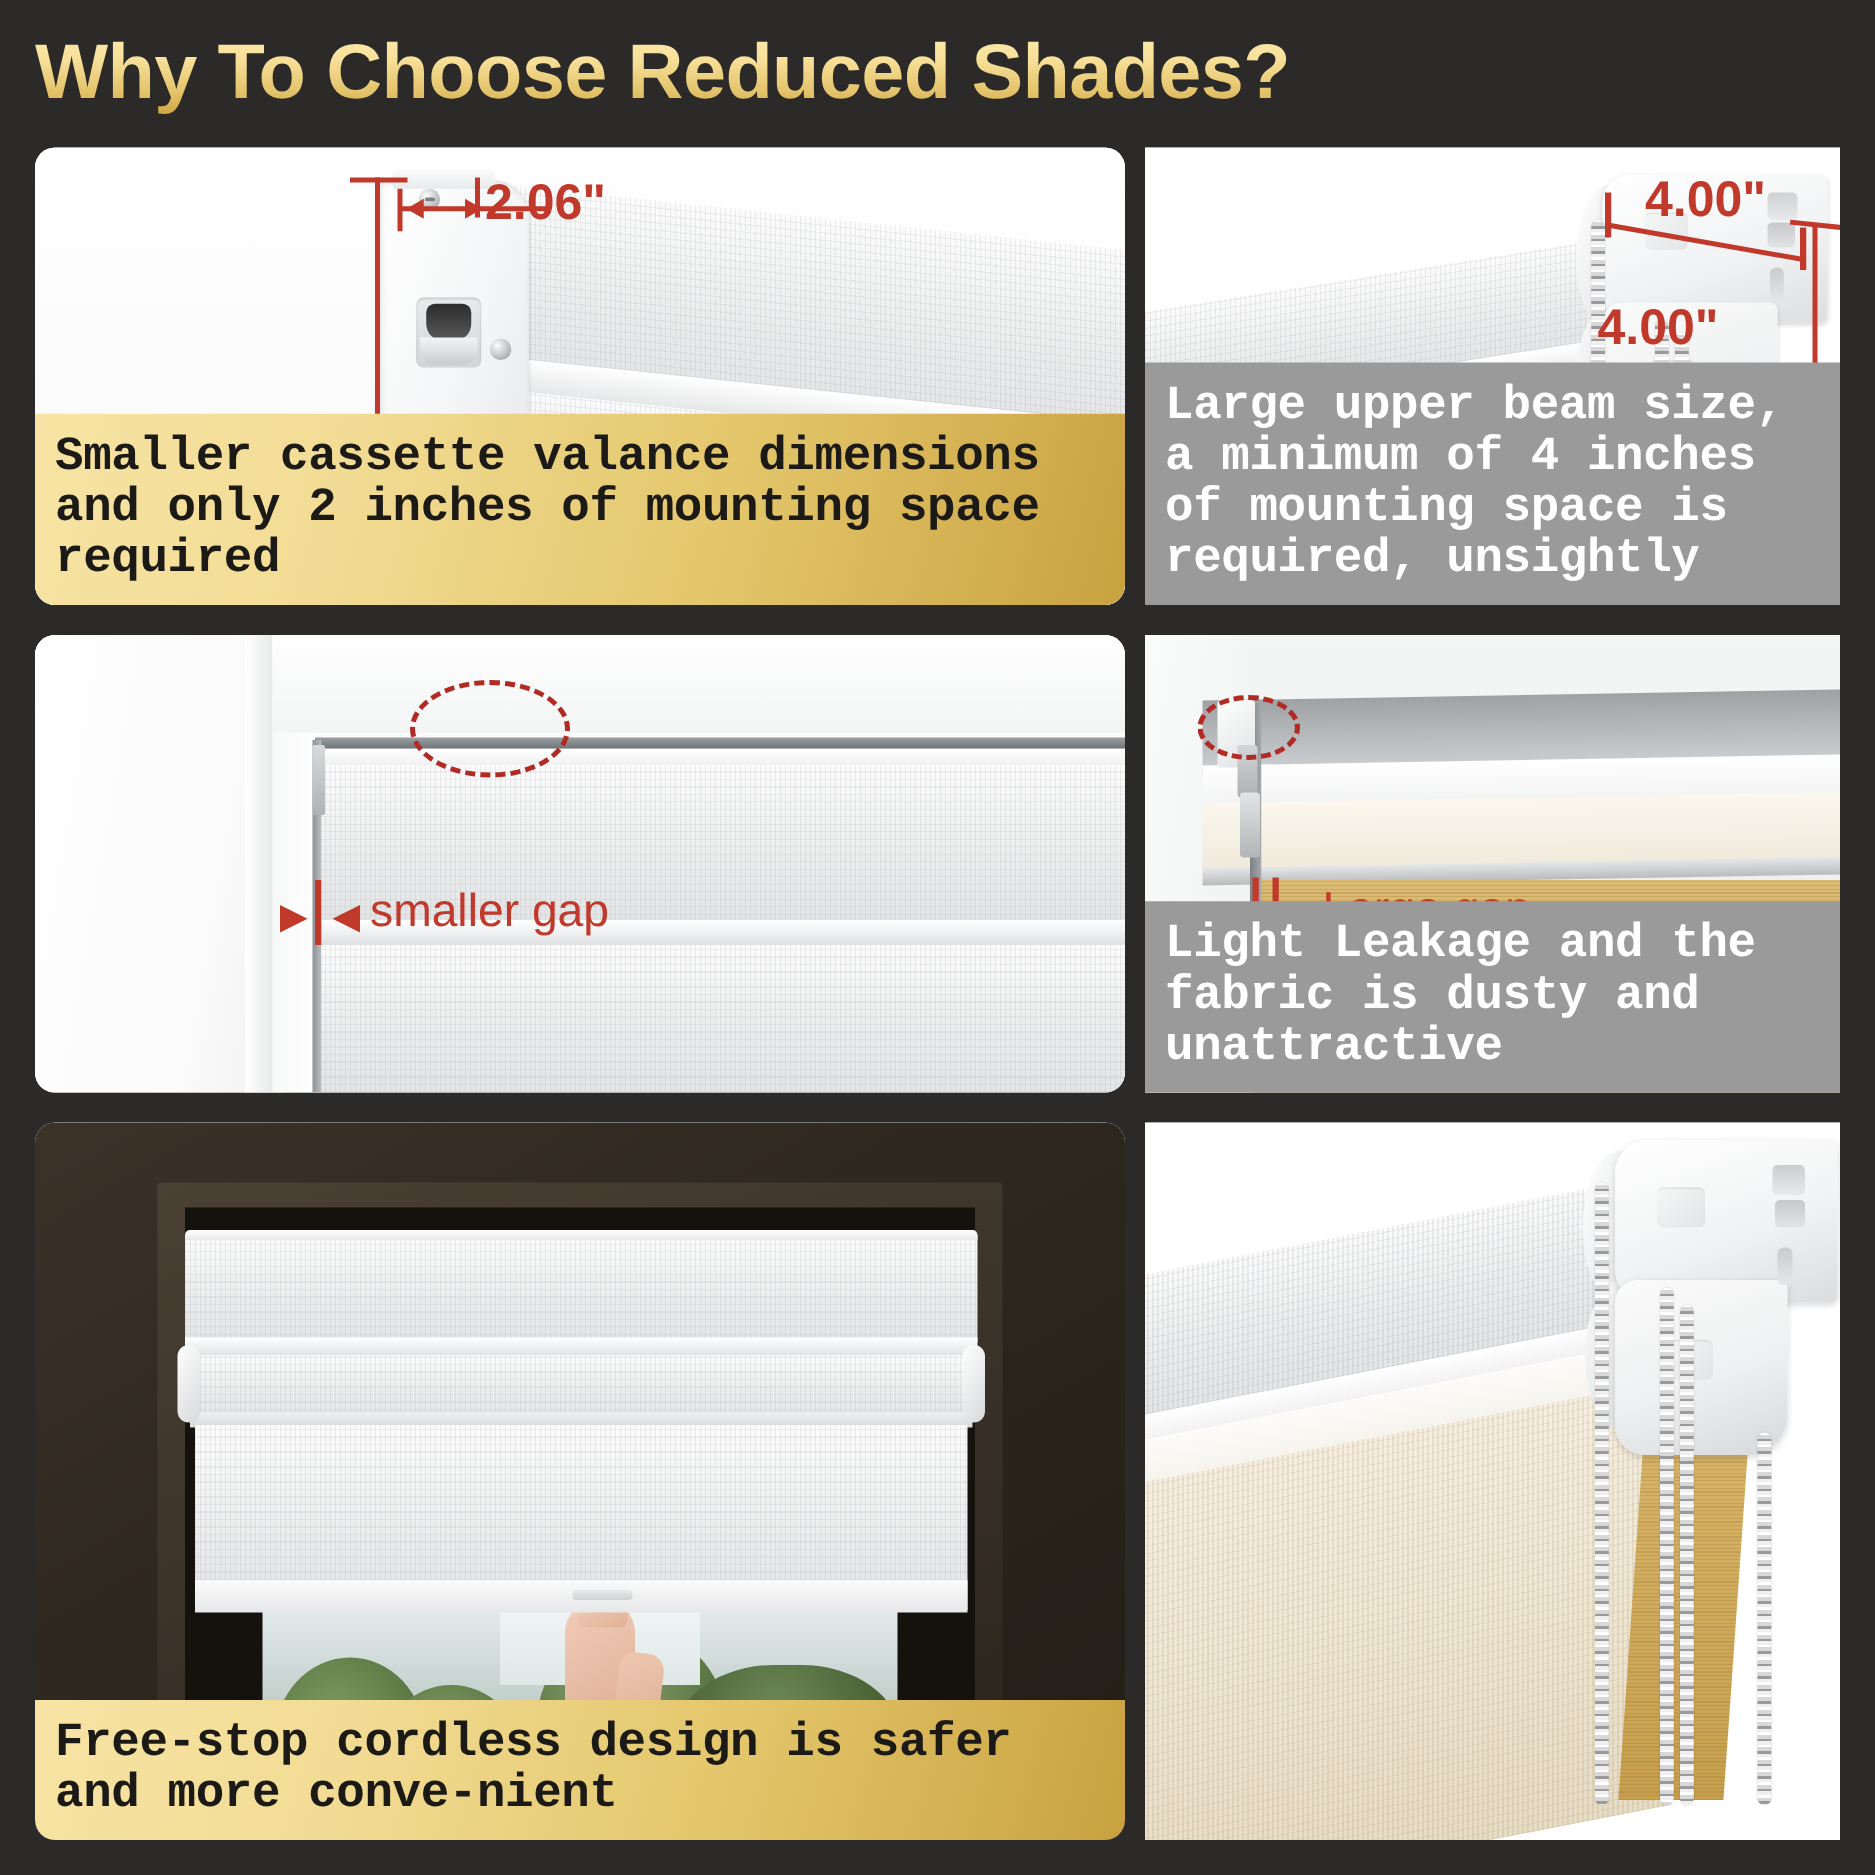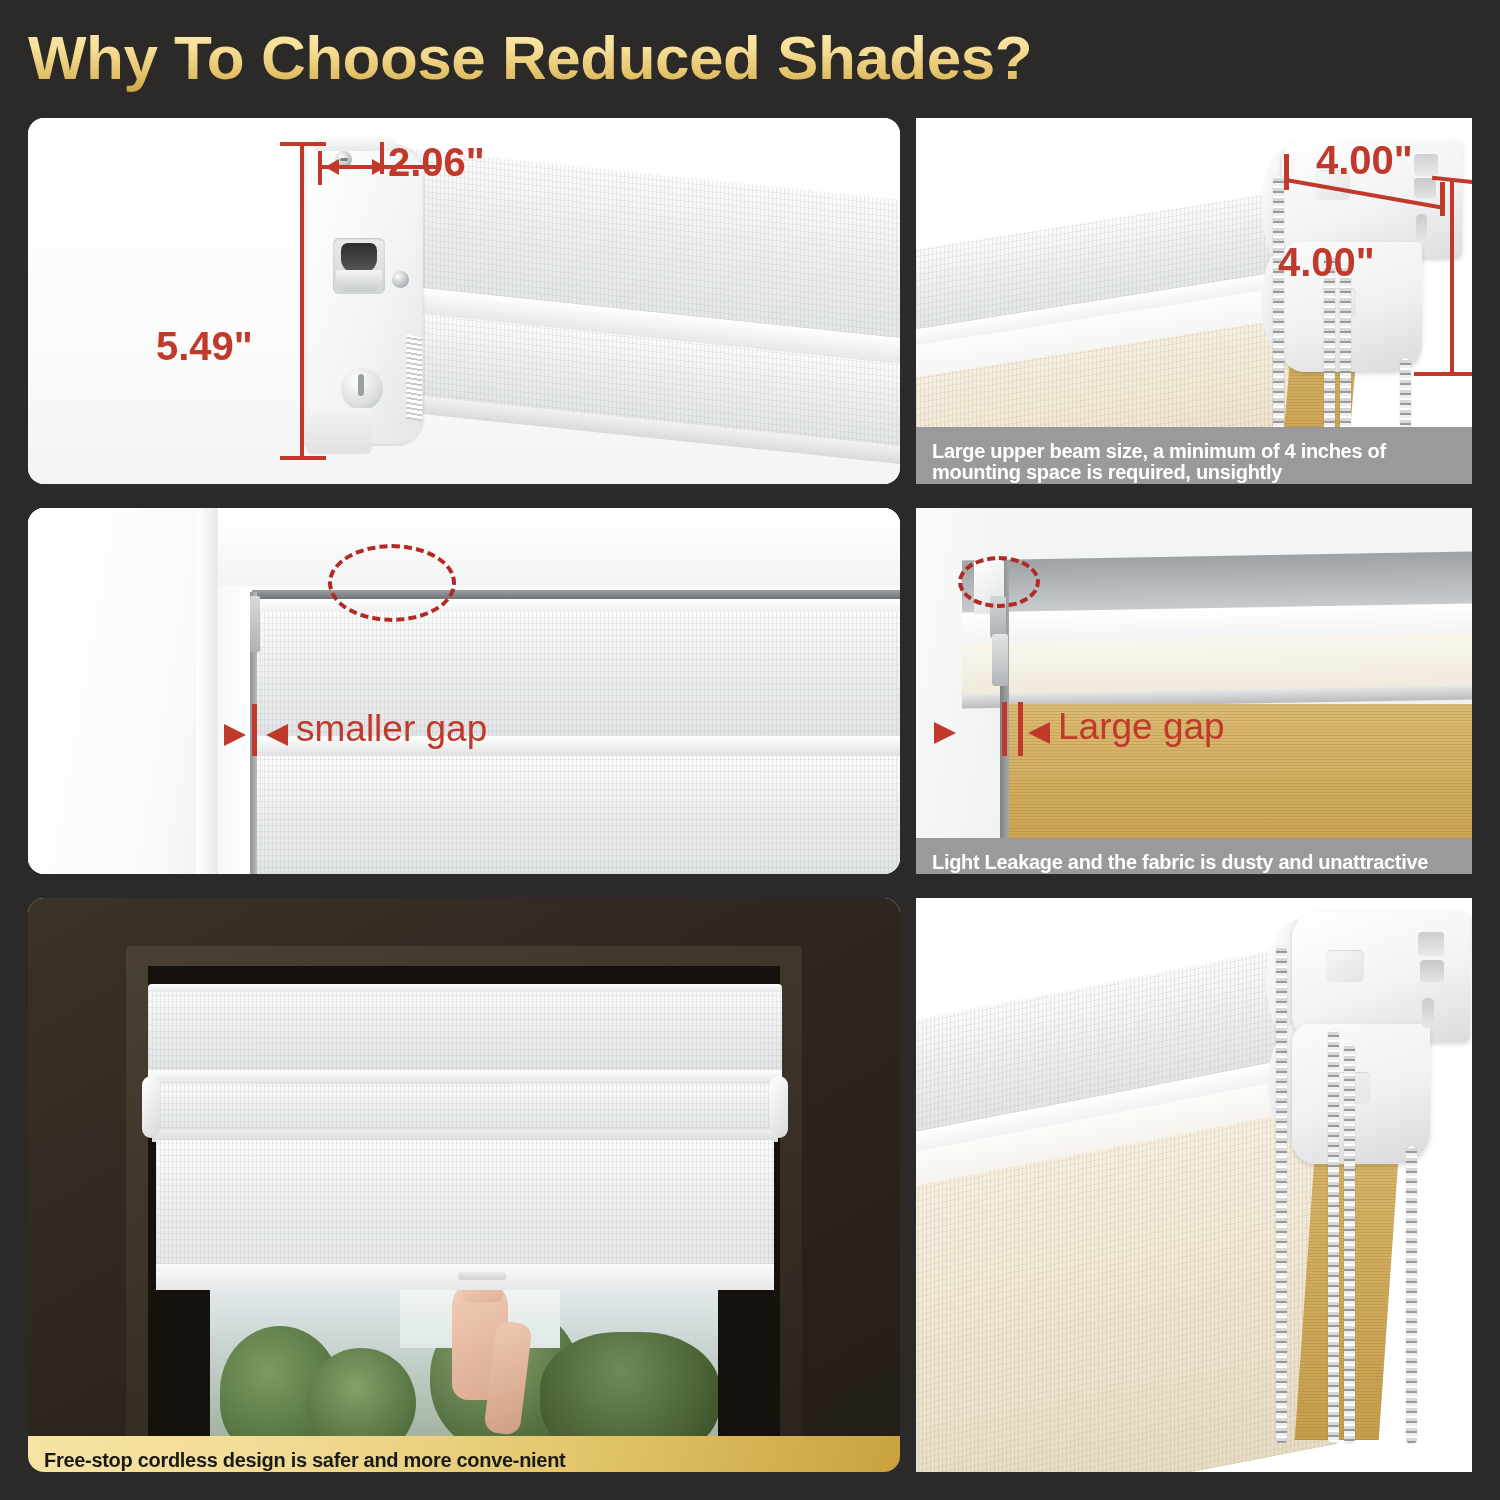--- a/index.html
+++ b/index.html
@@ -32,23 +32,24 @@
   
   .panel { position: absolute; overflow: hidden; background: #ffffff; }
   .panel.left  { border-radius: 16px; }
   .panel.right { border-radius: 0; }
 
   .photo { position: absolute; left:0; top:0; right:0; bottom:0; overflow: hidden; }
 
   
   .caption {
     position: absolute; left: 0; right: 0; bottom: 0;
-    padding: 14px 16px 0 16px;
-    font-size: 20px; font-weight: 700; line-height: 1.08;
+    padding: 14px 16px 16px 16px;
+    font-size: 38px; font-weight: 700; line-height: 1.08;
     letter-spacing: -0.3px;
+    font-family: Liberation Mono, monospace;
   }
   .caption.gold {
     color: #1c1a17;
     background: linear-gradient(105deg,#f7e4a4 0%,#f2dc95 28%,#e4c76c 62%,#c9a23f 100%);
     border-bottom-left-radius: 16px; border-bottom-right-radius: 16px;
   }
   .caption.gray { color: #ffffff; background: #9a9a9a; }
 
   
   .wfab { 
@@ -149,20 +150,21 @@
       <div class="rtick" style="left:352px;top:24px;width:4px;height:32px;"></div>
       <div class="rarrow" style="left:297px;top:41px;border-top:8px solid transparent;border-bottom:8px solid transparent;border-right:14px solid #c0392b;"></div>
       <div class="rarrow" style="left:344px;top:41px;border-top:8px solid transparent;border-bottom:8px solid transparent;border-left:14px solid #c0392b;"></div>
       <div class="rlabel" style="left:360px;top:22px;font-size:40px;">2.06"</div>
 
       <div class="rline" style="left:272px;top:24px;width:4px;height:318px;"></div>
       <div class="rtick" style="left:252px;top:24px;width:46px;height:4px;"></div>
       <div class="rtick" style="left:252px;top:338px;width:46px;height:4px;"></div>
       <div class="rlabel" style="left:128px;top:206px;font-size:40px;">5.49"</div>
     </div>
+    <div class="caption gold">Smaller cassette valance dimensions and only 2 inches of mounting space required</div>
   </div>
 
   <div class="panel right" style="left:916px; top:118px; width:556px; height:366px;">
     <div class="photo">
       <div style="position:absolute;inset:0;background:#ffffff;"></div>
 
       <div style="position:absolute;left:-20px;top:68px;width:420px;height:86px;
                   transform:skewY(-9deg);transform-origin:right top;" class="wfab"></div>
       <div style="position:absolute;left:-20px;top:148px;width:420px;height:20px;
                   transform:skewY(-9deg);transform-origin:right top;

